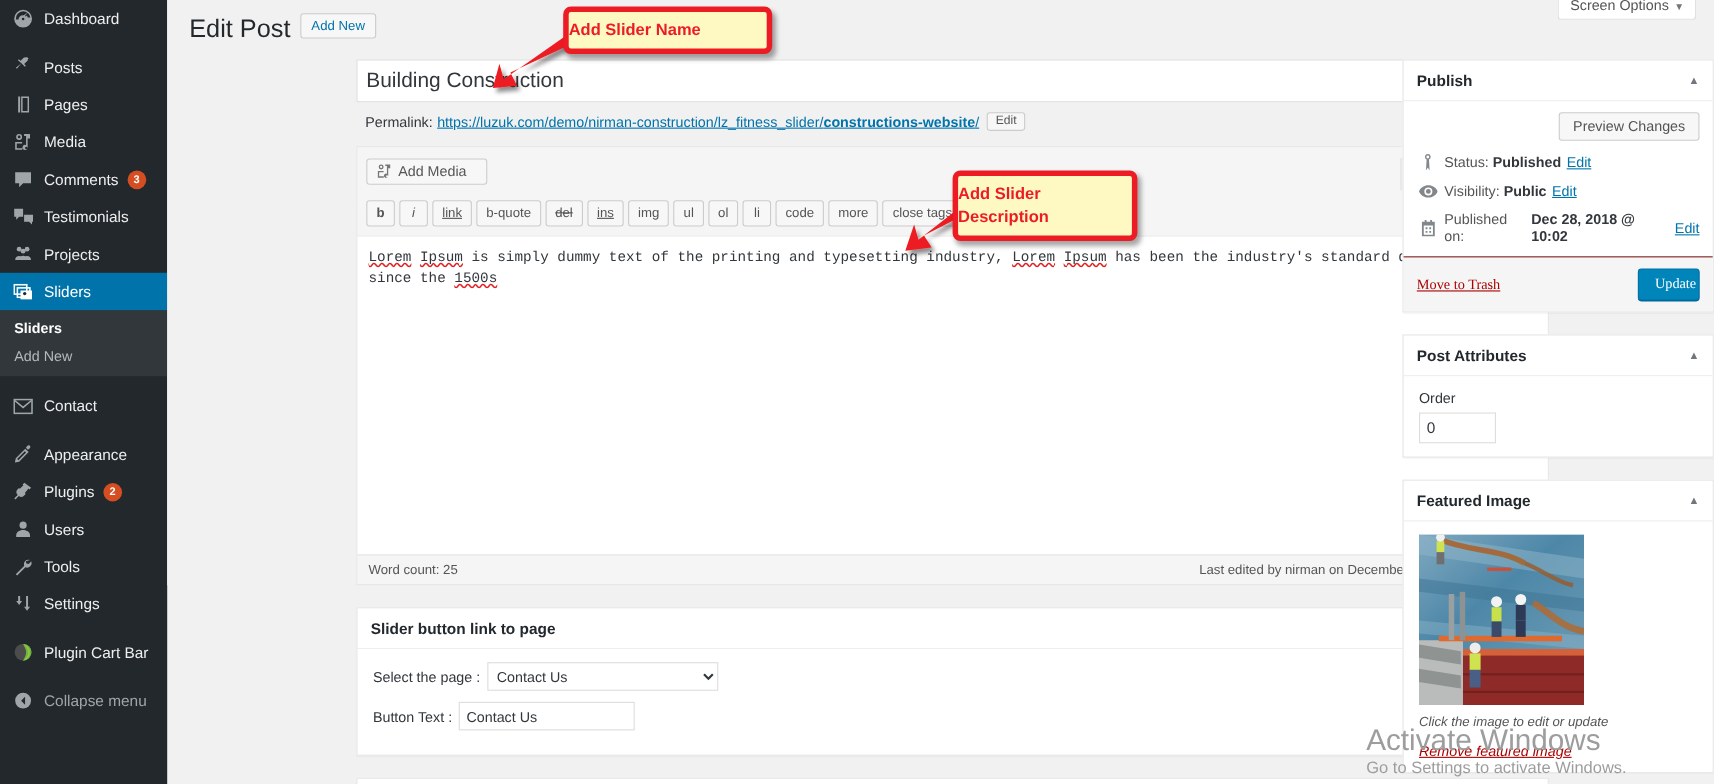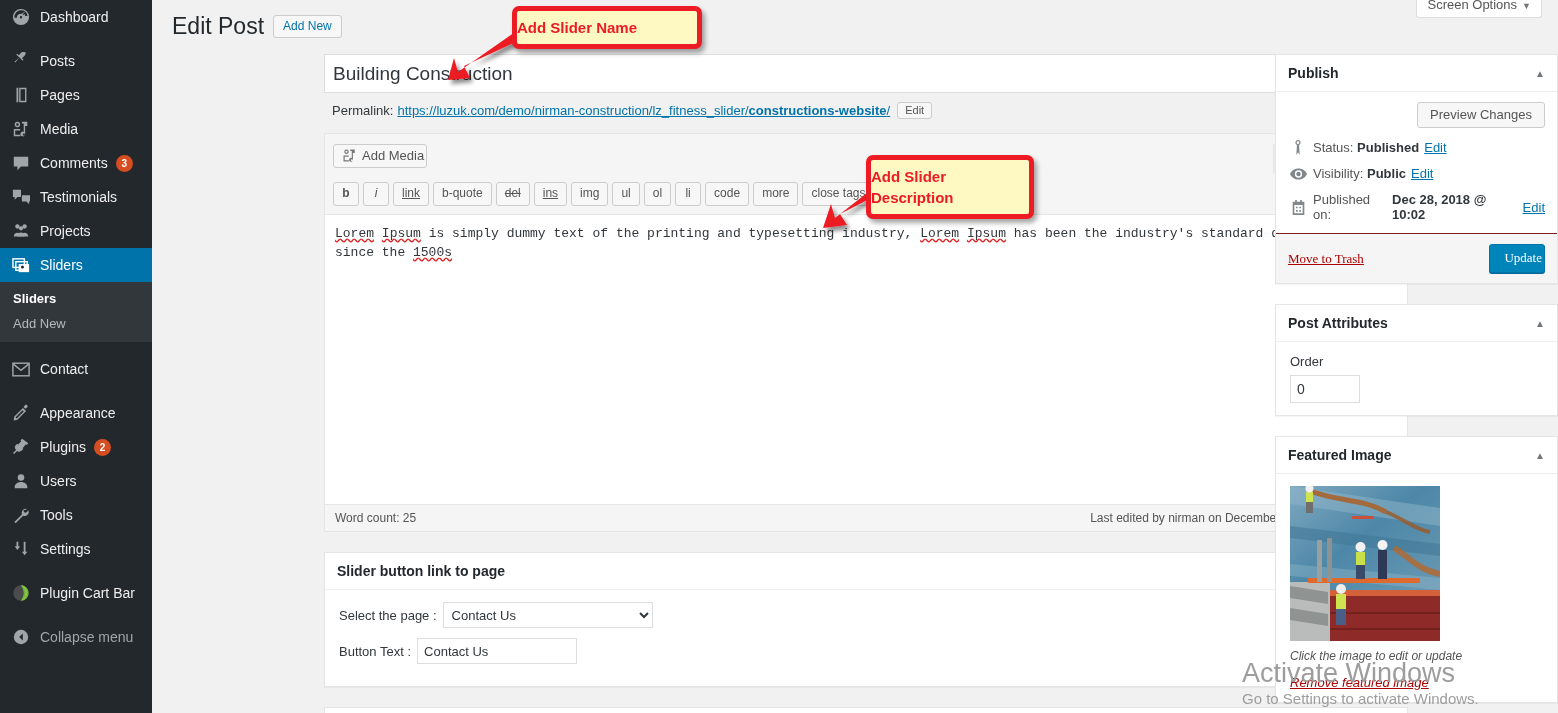--- a/index.html
+++ b/index.html
@@ -93,21 +93,21 @@
     border-top:none;
     border-radius:0 0 3px 3px;
     padding:6px 10px 5px 10px;
     font-size:13px;
     color:#555;
     cursor:pointer;
   }
   #screen-options .caret { font-size:9px; margin-left:5px; color:#72777c;}
 
   .page-title-row {
-    display:flex; align-items:center;
+    display:flex; align-items:flex-start;
     padding:12px 12px 6px 20px;
   }
   h1.page-title {
     margin:0;
     font-size:23px;
     font-weight:400;
     color:#23282d;
     line-height:29px;
   }
   .page-title-action {
@@ -171,21 +171,21 @@
     position:relative;
   }
   #wp-content-editor-tools {
     background:#f5f5f5;
     padding:10px 8px 0 8px;
     position:relative;
     height:48px;
   }
   .insert-media-button {
     display:inline-flex; align-items:flex-end;
-    padding:3px 2px 4px 8px;
+    padding:3px 18px 4px 8px;
     background:#f7f7f7;
     border:1px solid #ccc;
     border-radius:3px;
     font-size:13px;
     color:#555;
     cursor:pointer;
   }
   .insert-media-button .mi-icon { margin-right:5px; color:#777; display:flex;}
   .editor-tabs {
     position:absolute; right:8px; top:10px;

